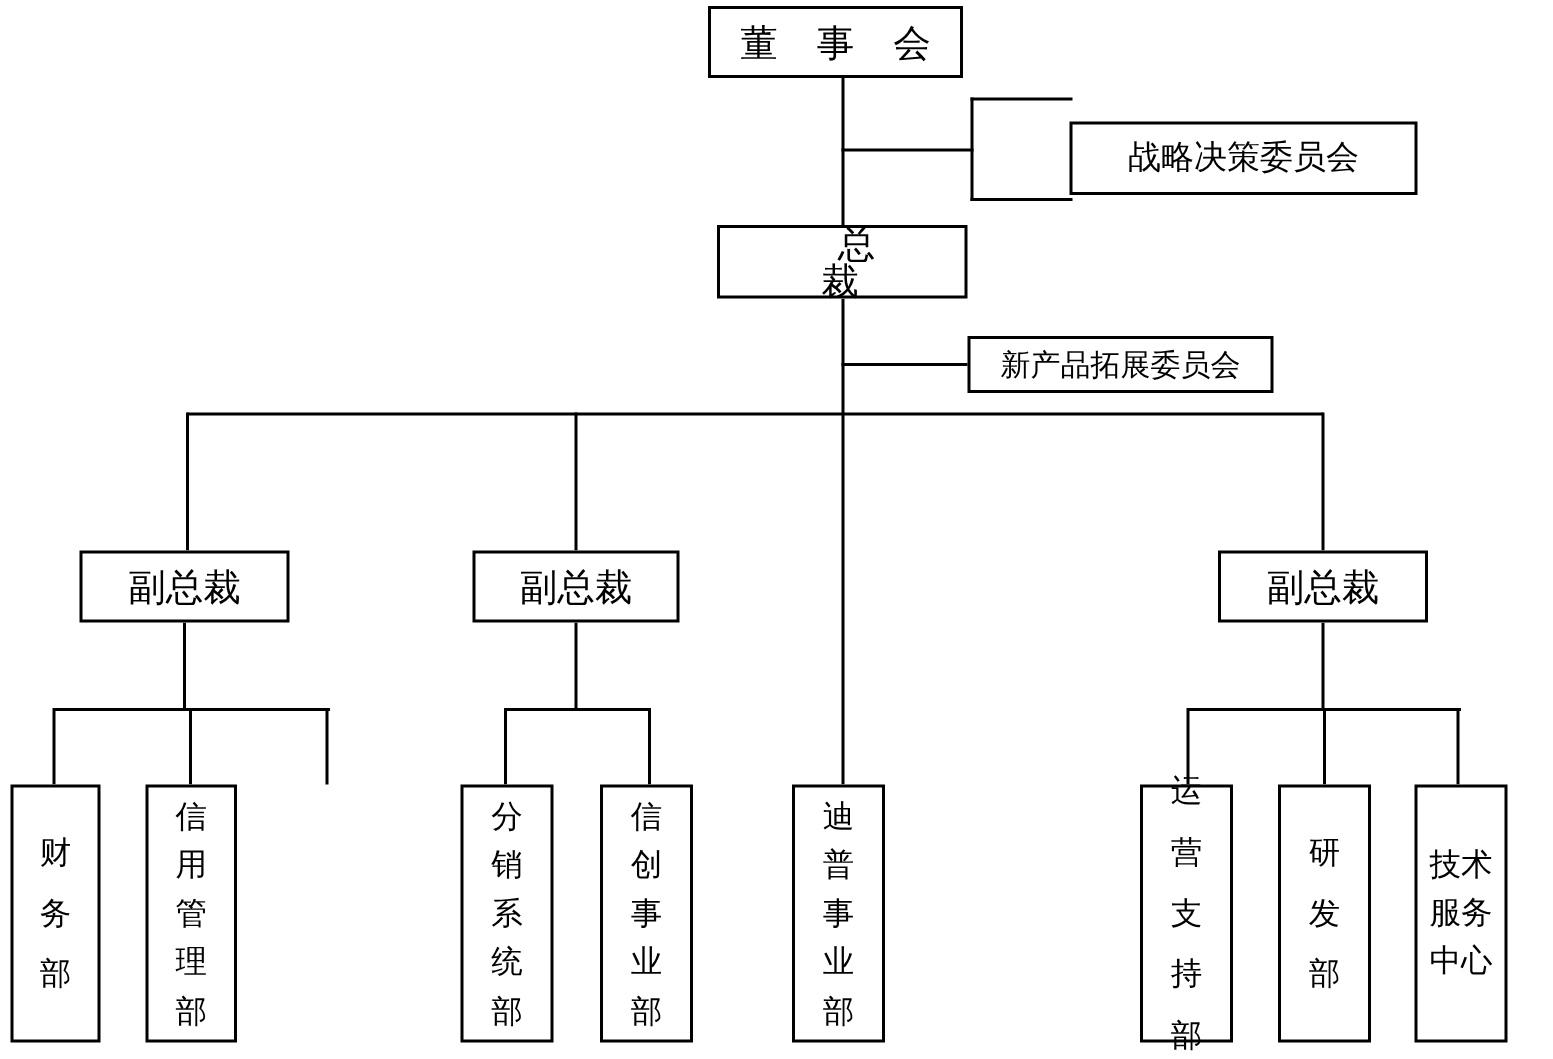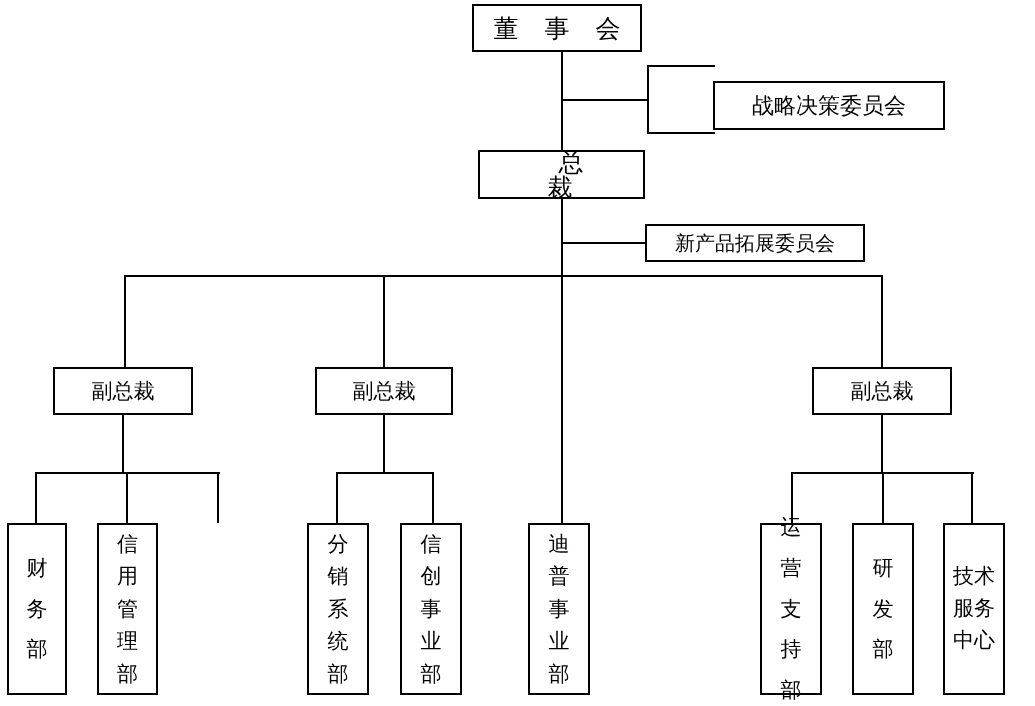--- a/index.html
+++ b/index.html
@@ -35,28 +35,28 @@
   .n-board      { left:472px; top:4px;   width:170px; height:48px; }
   .n-board .lbl { font-size:25px; letter-spacing:9px; text-indent:9px; }
 
   .n-ceo        { left:478px; top:150px; width:167px; height:49px;padding-left:19px; }
   .n-ceo .lbl   { font-size:25px; letter-spacing:22px; text-indent:22px; }
 
   .n-strategy   { left:713px; top:41px;  width:232px; height:49px;margin-top:40px; }
   .n-risk       { left:713px; top:112px; width:232px; height:44px; }
   .n-strategy .lbl,.n-risk .lbl { font-size:22px; }
 
-  .n-newprod    { left:645px; top:224px; width:220px; height:38px; }
+  .n-newprod    { left:645px; top:224px; width:204px; height:38px; }
   .n-newprod .lbl { font-size:20px; }
 
   
   .n-vp1 { left:53px;  top:367px; width:140px; height:48px; }
   .n-vp2 { left:315px; top:367px; width:138px; height:48px; }
   .n-vp3 { left:812px; top:367px; width:140px; height:48px; }
-  .n-vp1 .lbl,.n-vp2 .lbl,.n-vp3 .lbl { font-size:21px; }
+  .n-vp1 .lbl,.n-vp2 .lbl,.n-vp3 .lbl { font-size:25px; }
 
   
   .leaf{ top:523px; height:172px; }
   .leaf .lbl{ font-size:21px; line-height:1.55; }
   .leaf.tall2 .lbl{ line-height:1.52; }
 
   .n-d1  { left:7px;   width:60px; }
   .n-d2  { left:97px;  width:61px; }
   .n-d3  { left:185px; width:62px; }
   .n-d4  { left:307px; width:62px; }

